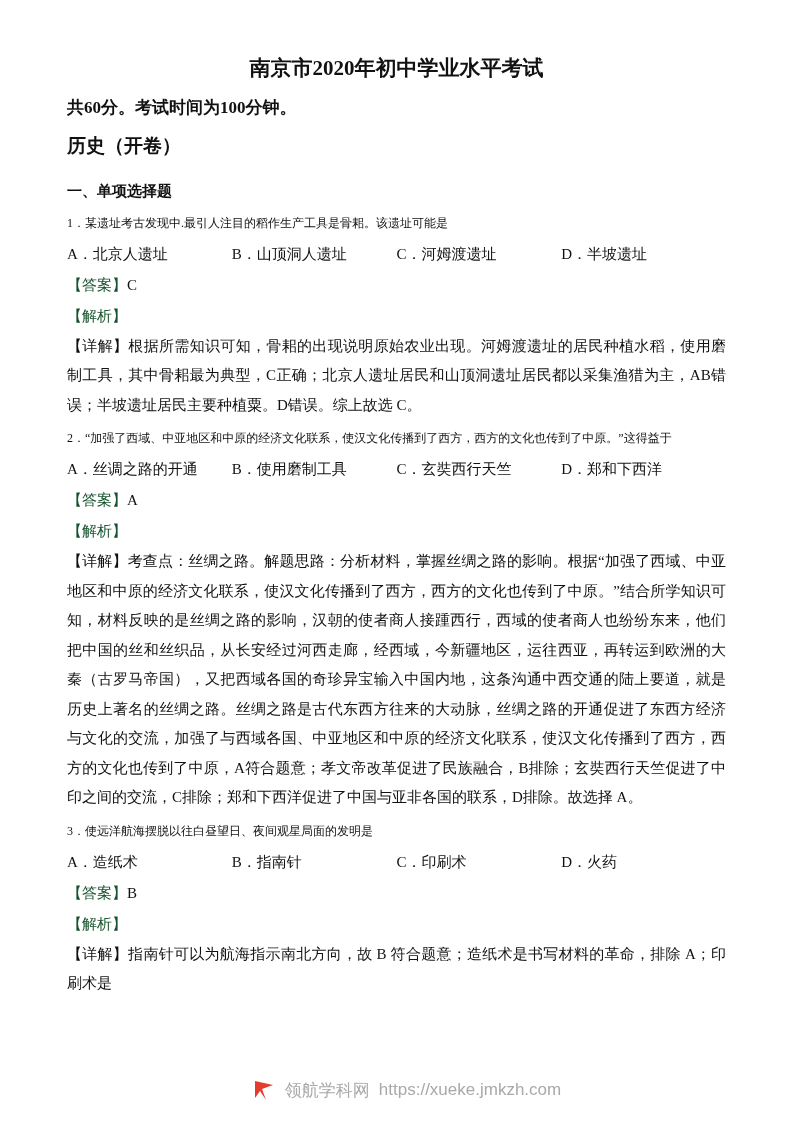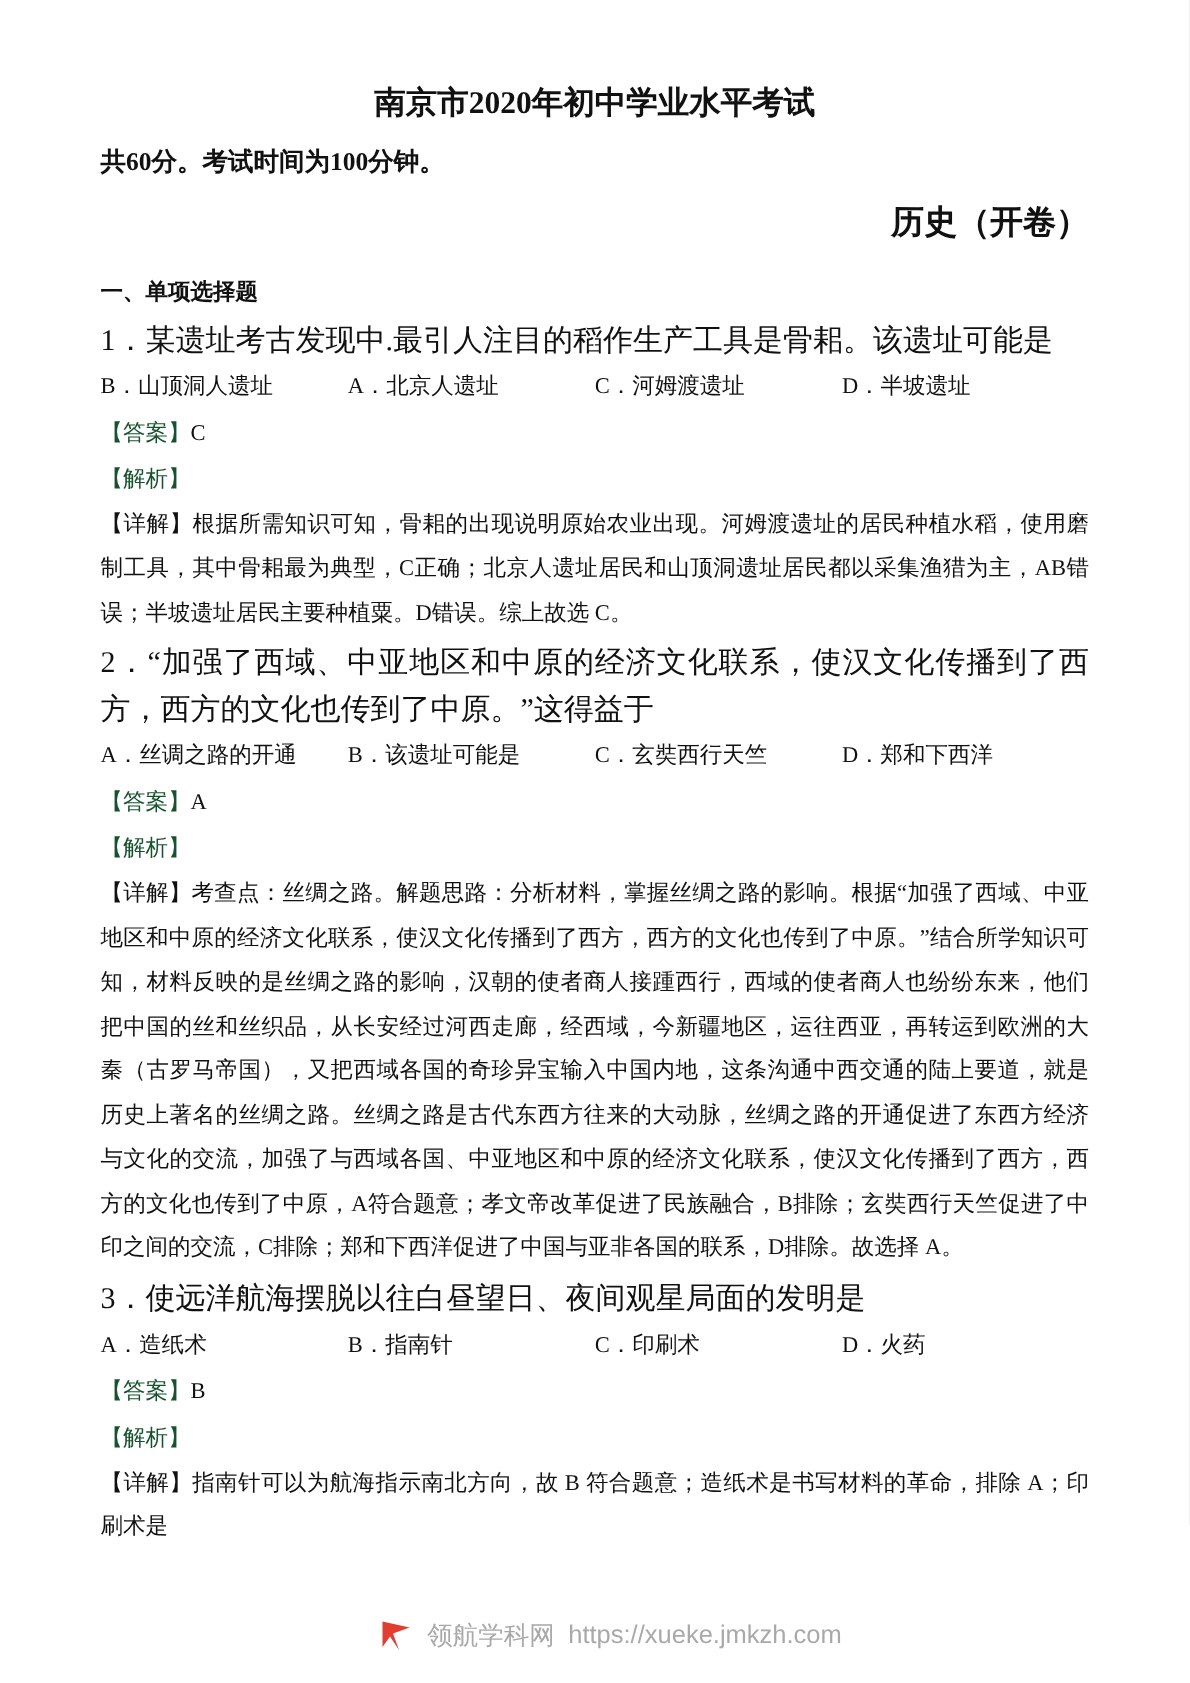--- a/index.html
+++ b/index.html
@@ -11,26 +11,26 @@
       margin: 0 auto;
       background: #ffffff;
       overflow: hidden;
       font-family: "Liberation Serif", "DejaVu Serif", serif;
       color: #111111;
     }
     .content { padding: 54px 67px 0 67px; }
 
     .doc-title   { font-size: 21px; font-weight: 700; text-align: center; line-height: 1.35; margin-bottom: 15px; }
     .doc-subtitle{ font-size: 17px; font-weight: 700; text-align: left; line-height: 1.35; margin-bottom: 13px; }
-    .doc-subject { font-size: 22px; font-weight: 700; text-align: right; line-height: 1.35; margin-bottom: 17px; }
+    .doc-subject { font-size: 19px; font-weight: 700; text-align: left; line-height: 1.35; margin-bottom: 17px; }
     .section-heading { font-size: 15px; font-weight: 700; line-height: 30px; margin-bottom: 2px; }
 
     .question { margin-bottom: 3px; }
     .question p { margin: 0; }
-    .stem    { font-size: 20px; line-height: 31px; text-align: justify; }
+    .stem    { font-size: 12px; line-height: 31px; text-align: justify; }
     .options {
       display: grid;
       grid-template-columns: repeat(4, 1fr);
       font-size: 15px;
       line-height: 31px;
     }
     .option { white-space: nowrap; overflow: hidden; }
     .answer-line, .analysis-line { font-size: 15px; line-height: 31px; }
     .blue { color: #14532d; }
     .detail { font-size: 15px; line-height: 29.5px; text-align: justify; }
@@ -57,35 +57,35 @@
 
     <div class="doc-title">南京市2020年初中学业水平考试</div>
     <div class="doc-subtitle">共60分。考试时间为100分钟。</div>
     <div class="doc-subject">历史（开卷）</div>
 
     <div class="section-heading">一、单项选择题</div>
 
     <div class="question">
       <p class="stem">1．某遗址考古发现中.最引人注目的稻作生产工具是骨耜。该遗址可能是</p>
       <div class="options">
+        <span class="option">A．北京人遗址</span>
         <span class="option">B．山顶洞人遗址</span>
-        <span class="option">A．北京人遗址</span>
         <span class="option">C．河姆渡遗址</span>
         <span class="option">D．半坡遗址</span>
       </div>
       <p class="answer-line"><span class="blue">【答案】</span><span>C</span></p>
       <p class="analysis-line"><span class="blue">【解析】</span></p>
       <p class="detail"><span>【详解】</span><span>根据所需知识可知，骨耜的出现说明原始农业出现。河姆渡遗址的居民种植水稻，使用磨制工具，其中骨耜最为典型，C正确；北京人遗址居民和山顶洞遗址居民都以采集渔猎为主，AB错误；半坡遗址居民主要种植粟。D错误。综上故选 C。</span></p>
     </div>
 
     <div class="question">
       <p class="stem">2．“加强了西域、中亚地区和中原的经济文化联系，使汉文化传播到了西方，西方的文化也传到了中原。”这得益于</p>
       <div class="options">
         <span class="option">A．丝调之路的开通</span>
-        <span class="option">B．该遗址可能是</span>
+        <span class="option">B．使用磨制工具</span>
         <span class="option">C．玄奘西行天竺</span>
         <span class="option">D．郑和下西洋</span>
       </div>
       <p class="answer-line"><span class="blue">【答案】</span><span>A</span></p>
       <p class="analysis-line"><span class="blue">【解析】</span></p>
       <p class="detail"><span>【详解】</span><span>考查点：丝绸之路。解题思路：分析材料，掌握丝绸之路的影响。根据“加强了西域、中亚地区和中原的经济文化联系，使汉文化传播到了西方，西方的文化也传到了中原。”结合所学知识可知，材料反映的是丝绸之路的影响，汉朝的使者商人接踵西行，西域的使者商人也纷纷东来，他们把中国的丝和丝织品，从长安经过河西走廊，经西域，今新疆地区，运往西亚，再转运到欧洲的大秦（古罗马帝国），又把西域各国的奇珍异宝输入中国内地，这条沟通中西交通的陆上要道，就是历史上著名的丝绸之路。丝绸之路是古代东西方往来的大动脉，丝绸之路的开通促进了东西方经济与文化的交流，加强了与西域各国、中亚地区和中原的经济文化联系，使汉文化传播到了西方，西方的文化也传到了中原，A符合题意；孝文帝改革促进了民族融合，B排除；玄奘西行天竺促进了中印之间的交流，C排除；郑和下西洋促进了中国与亚非各国的联系，D排除。故选择 A。</span></p>
     </div>
 
     <div class="question">
       <p class="stem">3．使远洋航海摆脱以往白昼望日、夜间观星局面的发明是</p>

